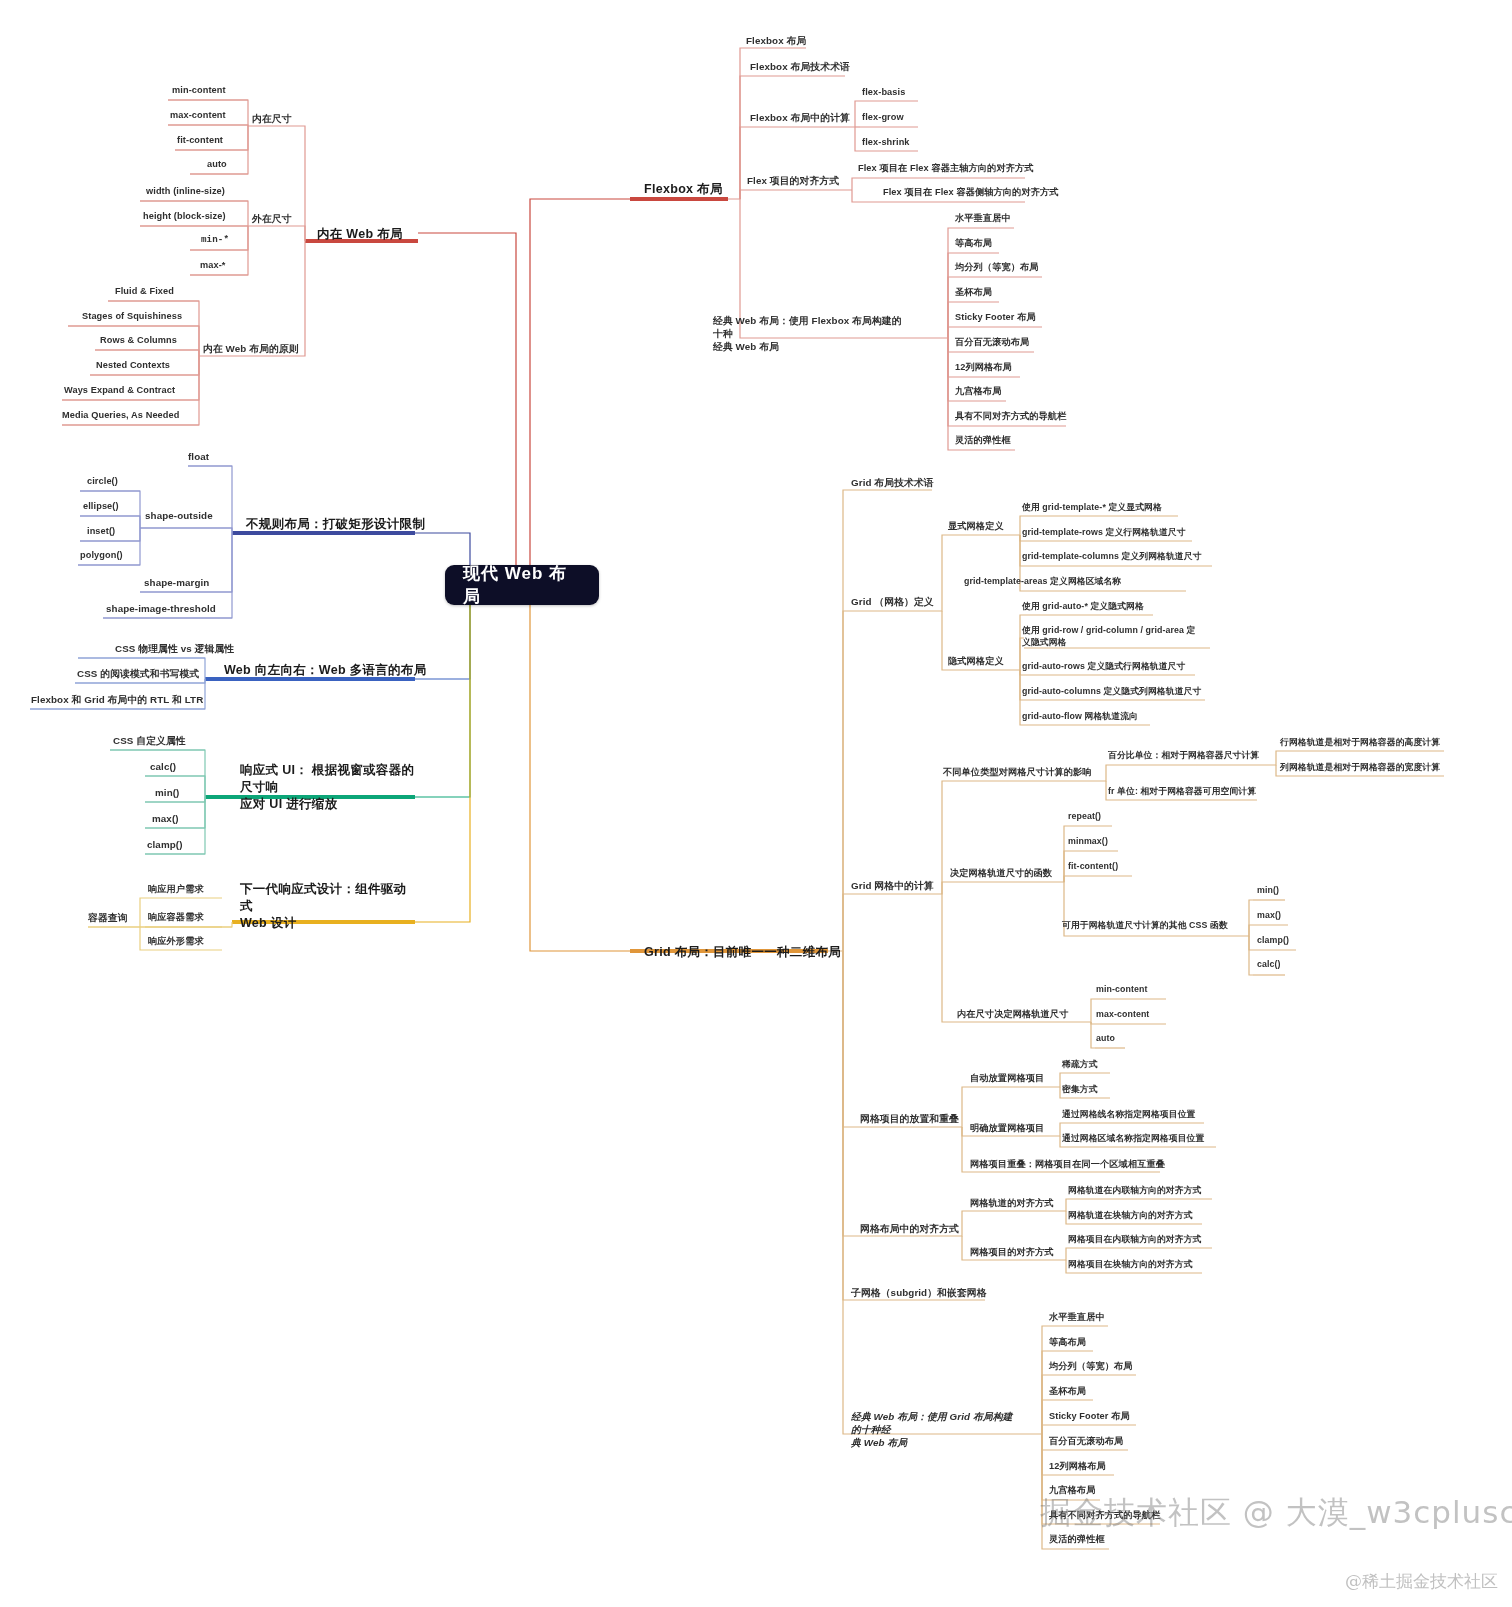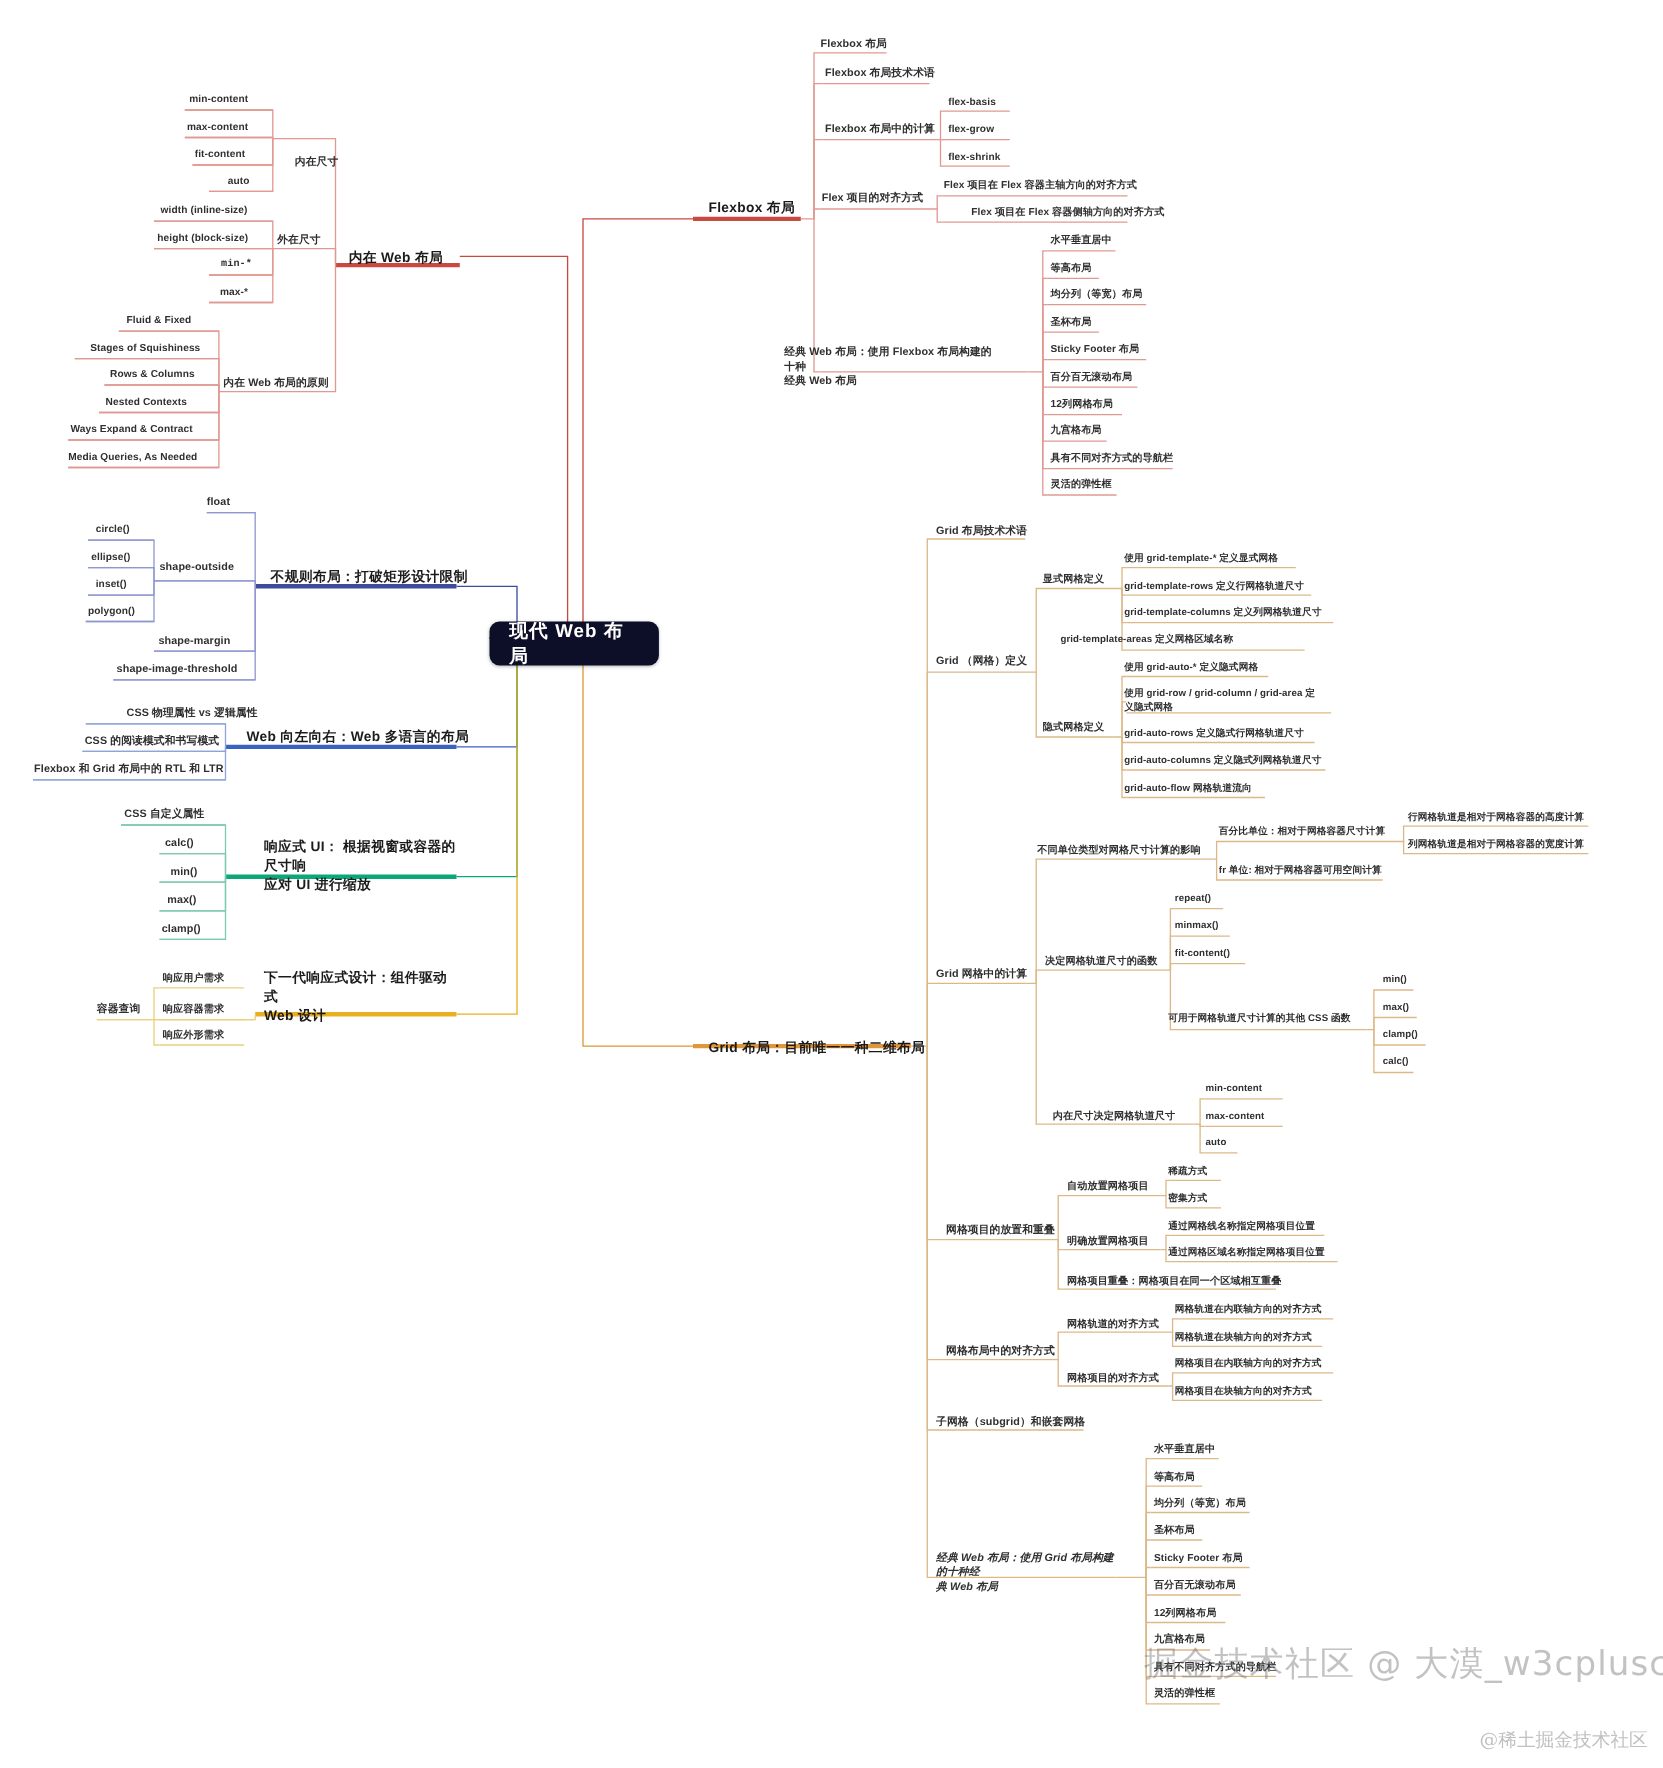--- a/index.html
+++ b/index.html
@@ -344,21 +344,21 @@
       <path d="M1046 1549 L1109 1549" stroke="#ddb887"></path>
     </g>
   </svg>
 
   <div class="root" style="left:445px; top:565px; width:154px; height:40px;">
     <span>现代 Web 布局</span>
   </div>
 
   <div class="node lv1" style="left:317px; top:226px;">内在 Web 布局</div>
 
-  <div class="node lv2" style="left:268px; top:112px;margin-top:29px;">内在尺寸</div>
+  <div class="node lv2" style="left:252px; top:112px;">内在尺寸</div>
   <div class="node lv3" style="left:172px; top:84px;">min-content</div>
   <div class="node lv3" style="left:170px; top:109px;">max-content</div>
   <div class="node lv3" style="left:177px; top:134px;">fit-content</div>
   <div class="node lv3" style="left:207px; top:158px;">auto</div>
 
   <div class="node lv2" style="left:252px; top:212px;">外在尺寸</div>
   <div class="node lv3" style="left:146px; top:185px;">width (inline-size)</div>
   <div class="node lv3" style="left:143px; top:210px;">height (block-size)</div>
   <div class="node lv3" style="left:201px; top:234px;font-family:Liberation Mono, monospace;">min-*</div>
   <div class="node lv3" style="left:200px; top:259px;">max-*</div>

